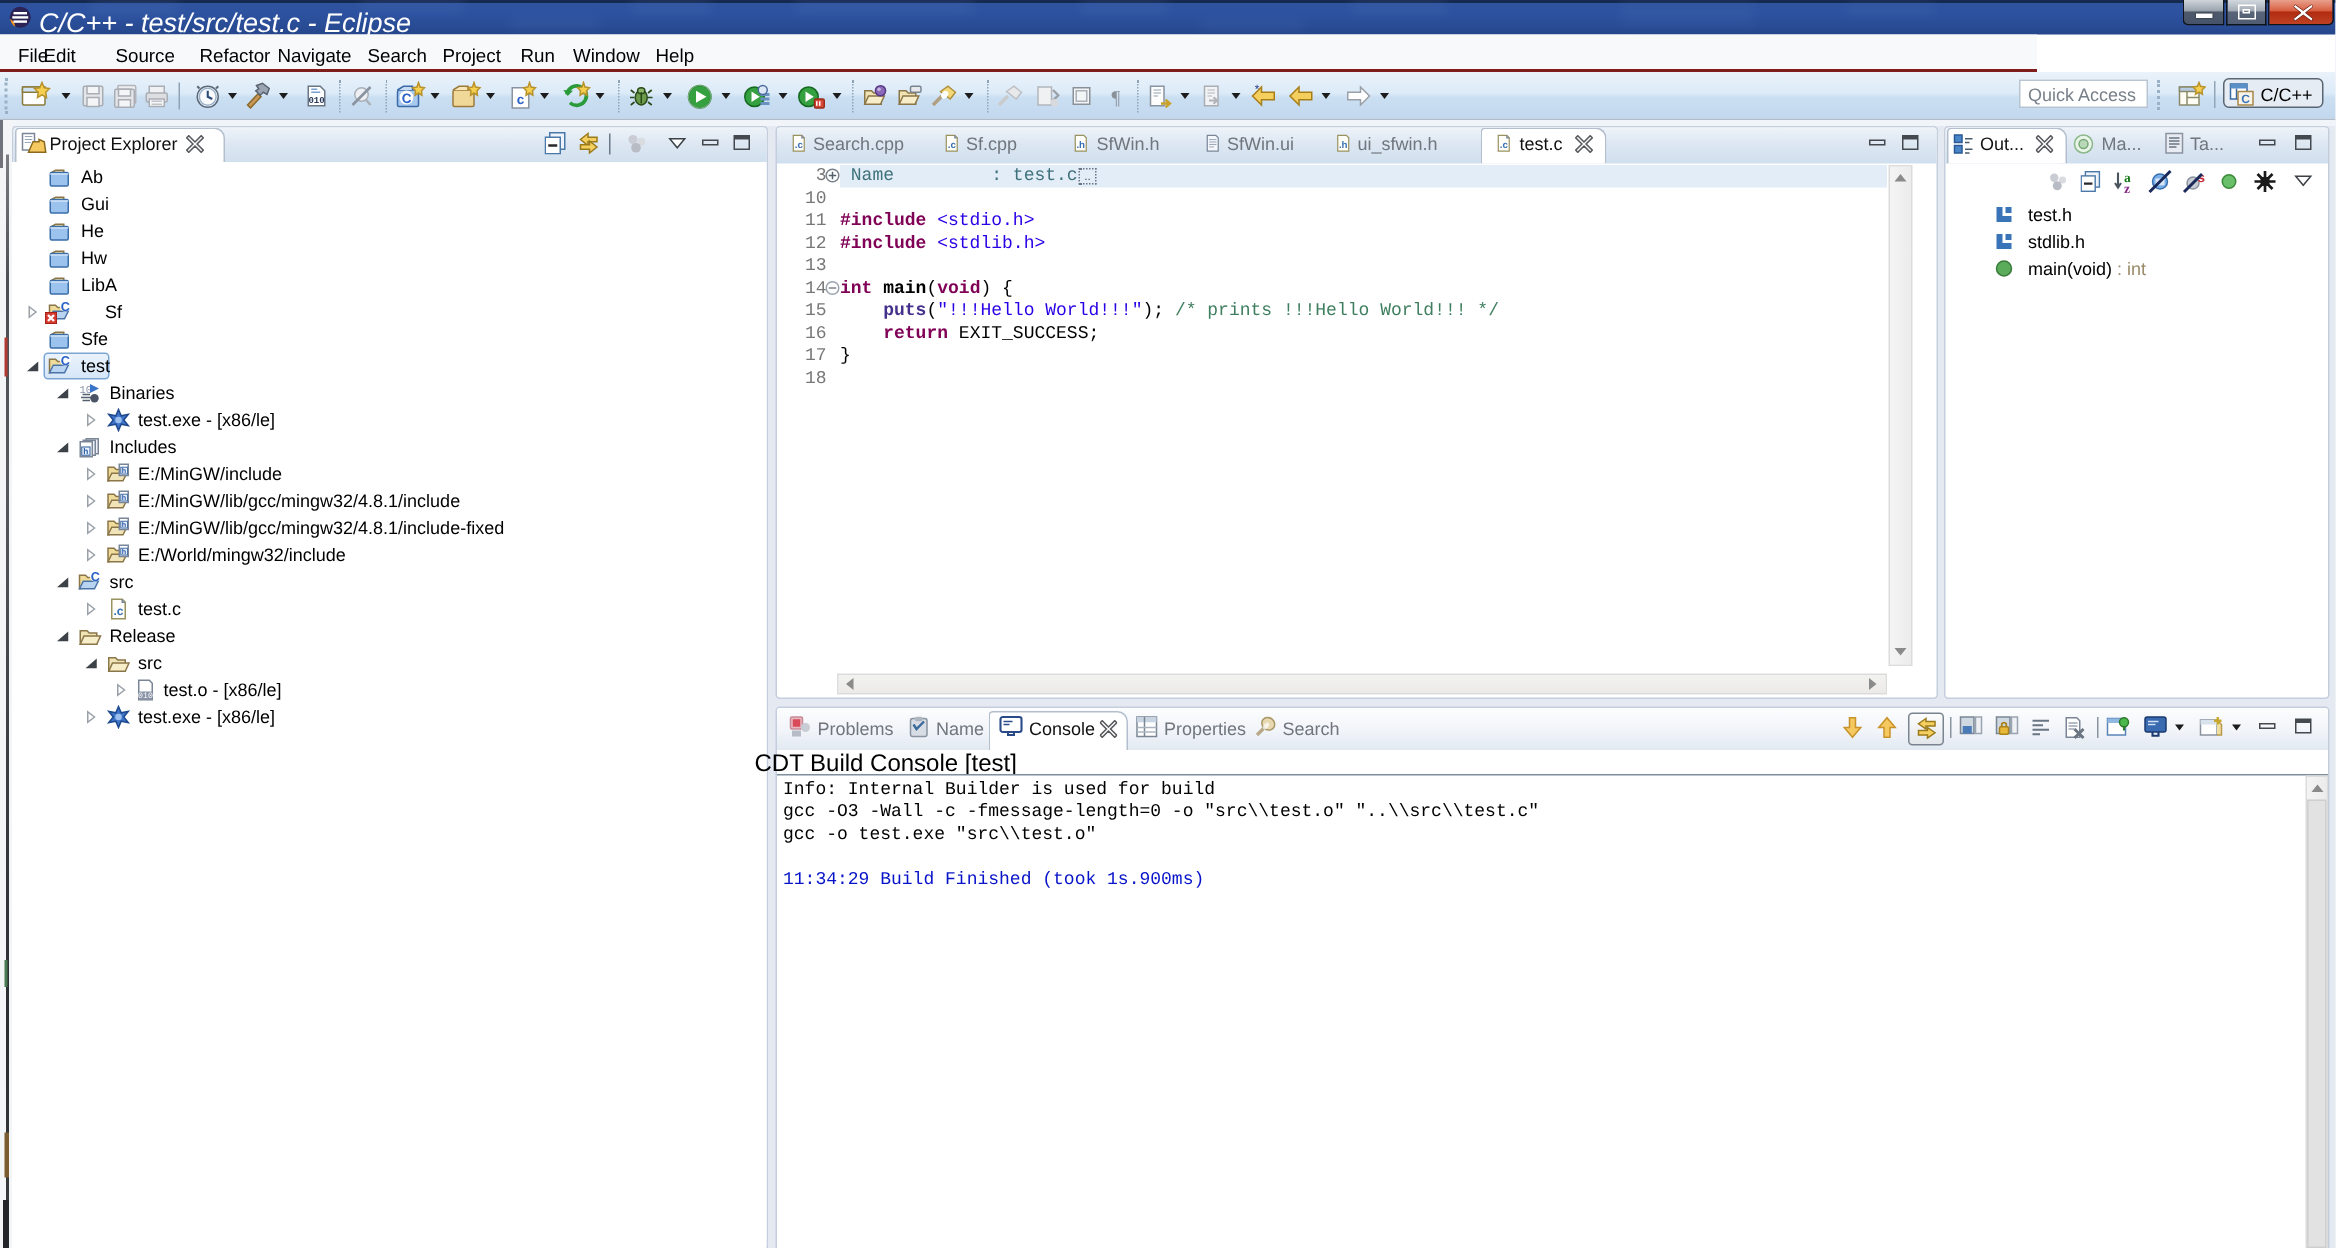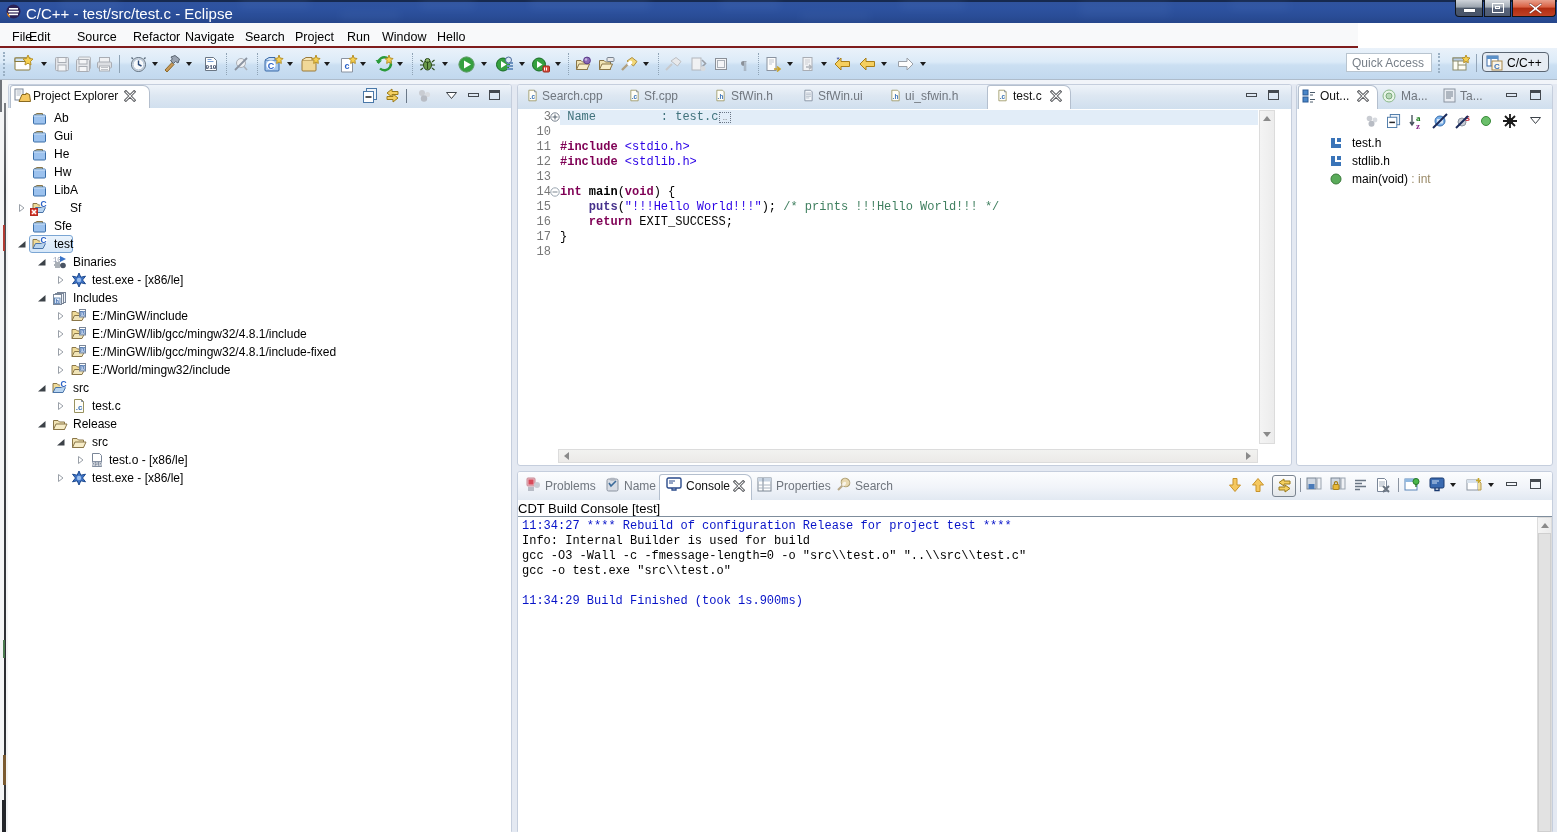--- a/index.html
+++ b/index.html
@@ -5,21 +5,21 @@
 * { margin:0; padding:0; box-sizing:border-box; }
 html,body { width:1557px; height:832px; }
 body { position:relative; font-family:"Liberation Sans",sans-serif; overflow:hidden; background:#fff; }
 .abs { position:absolute; }
 .tx { white-space:pre; }
 
 #titlebar { left:0; top:0; width:1557px; height:23px;
   background:linear-gradient(#30539c 0%, #2d52a0 35%, #2a4d97 70%, #25468b 100%); }
 .smudge { position:absolute; background:#4a6fb4; opacity:0.35; filter:blur(4px); border-radius:3px; }
 #titlebar .topline { left:0; top:0; width:1557px; height:2px; background:#16294f; }
-#title-text { left:26px; top:5px; color:#fff; font-size:15px; }
+#title-text { left:26px; top:5px; color:#fff; font-size:18px;font-style:italic; }
 
 .wbtn { top:0; height:17px; border:1px solid #10151c; border-top:none; color:#fff; }
 #btn-min { left:1455px; width:28px; border-radius:0 0 0 4px;
   background:linear-gradient(#cfd4da 0%, #9aa3ad 45%, #4e5a6b 50%, #47536a 100%); }
 #btn-max { left:1484px; width:27px;
   background:linear-gradient(#d3d8de 0%, #a2aab4 45%, #59647a 50%, #505c72 100%); }
 #btn-close { left:1512px; width:44px; border-radius:0 0 4px 0;
   background:linear-gradient(#e8a08c 0%, #d95f41 45%, #b02c10 50%, #c04124 100%); }
 
 #menubar { left:0; top:23px; width:1358px; height:25px; background:#f8f9fa; border-bottom:2px solid #7f1d1d; }
@@ -174,21 +174,21 @@
 <div id="menubar" class="abs">
   <span style="left:12px">File</span>
   <span style="left:29px">Edit</span>
   <span style="left:77px">Source</span>
   <span style="left:133px">Refactor</span>
   <span style="left:185px">Navigate</span>
   <span style="left:245px">Search</span>
   <span style="left:295px">Project</span>
   <span style="left:347px">Run</span>
   <span style="left:382px">Window</span>
-  <span style="left:437px">Hello</span>
+  <span style="left:437px">Help</span>
 </div>
 
 <div id="toolbar" class="abs"></div>
 <div id="toolbar-icons" class="abs" style="left:0;top:48px;width:1557px;height:32px"></div>
 
 <div class="abs" style="left:3px;top:52px;width:3px;height:24px;border-left:2px dotted #9ab0c4"></div>
 <svg class="abs" style="left:14px;top:54px" width="20" height="19" viewBox="0 0 20 19">
     <rect x="1" y="4" width="15" height="12" rx="1" fill="#fefefe" stroke="#8a7a3a"></rect>
     <rect x="1" y="4" width="15" height="3.5" fill="#cfe2f4" stroke="#8a7a3a"></rect>
     <path d="M14 1 L15.5 4.5 L19 5 L16.5 7.5 L17 11 L14 9.2 L11 11 L11.5 7.5 L9 5 L12.5 4.5 Z" fill="#f5d050" stroke="#b8922a"></path>
@@ -796,23 +796,23 @@
 <div class="dd" style="left:1450px;top:483px"></div>
 <svg class="abs" style="left:1466px;top:477px" width="16" height="16" viewBox="0 0 16 16">
     <rect x="1" y="3" width="11" height="10" fill="#fff" stroke="#8a93a0"></rect>
     <rect x="1" y="3" width="11" height="3" fill="#d8e2ec"></rect>
     <path d="M12 3 L15 6 L15 13 L12 13" fill="#f0e0a0" stroke="#b89a4a"></path>
     <path d="M12.5 1 L12.5 6 M10 3.5 L15 3.5" stroke="#c8a82a" stroke-width="1.6"></path>
   </svg>
 <div class="dd" style="left:1488px;top:483px"></div>
 <div class="vmin abs" style="left:1506px;top:482px"></div>
 <div class="vmax abs" style="left:1530px;top:479px"></div>
-<div class="abs" style="left:518px;top:501px;font-size:13px;color:#000">CDT Build Console [test]</div>
+<div class="abs" style="left:503px;top:501px;font-size:16px;color:#000">CDT Build Console [test]</div>
 <div class="abs" style="left:518px;top:516px;width:1034px;height:316px;background:#fff;border-top:1px solid #7f8d9c"></div>
-<pre id="console-pre" class="abs tx"><span class="blue">11:34:27 **** Rebuild of configuration Release for project test ****</span>
+<pre id="console-pre" class="abs tx">
 Info: Internal Builder is used for build
 gcc -O3 -Wall -c -fmessage-length=0 -o "src\\test.o" "..\\src\\test.c"
 gcc -o test.exe "src\\test.o"
 
 <span class="blue">11:34:29 Build Finished (took 1s.900ms)</span></pre>
 
 <div class="sbtrack" style="left:1537px;top:517px;width:15px;height:315px"></div>
 <div class="arrow" style="left:1541px;top:523px;border-left:4px solid transparent;border-right:4px solid transparent;border-bottom:5px solid #8a8a8a"></div>
 <div class="abs" style="left:1538px;top:533px;width:13px;height:299px;background:#e2e2e2;border:1px solid #cfcfcf"></div>
 

